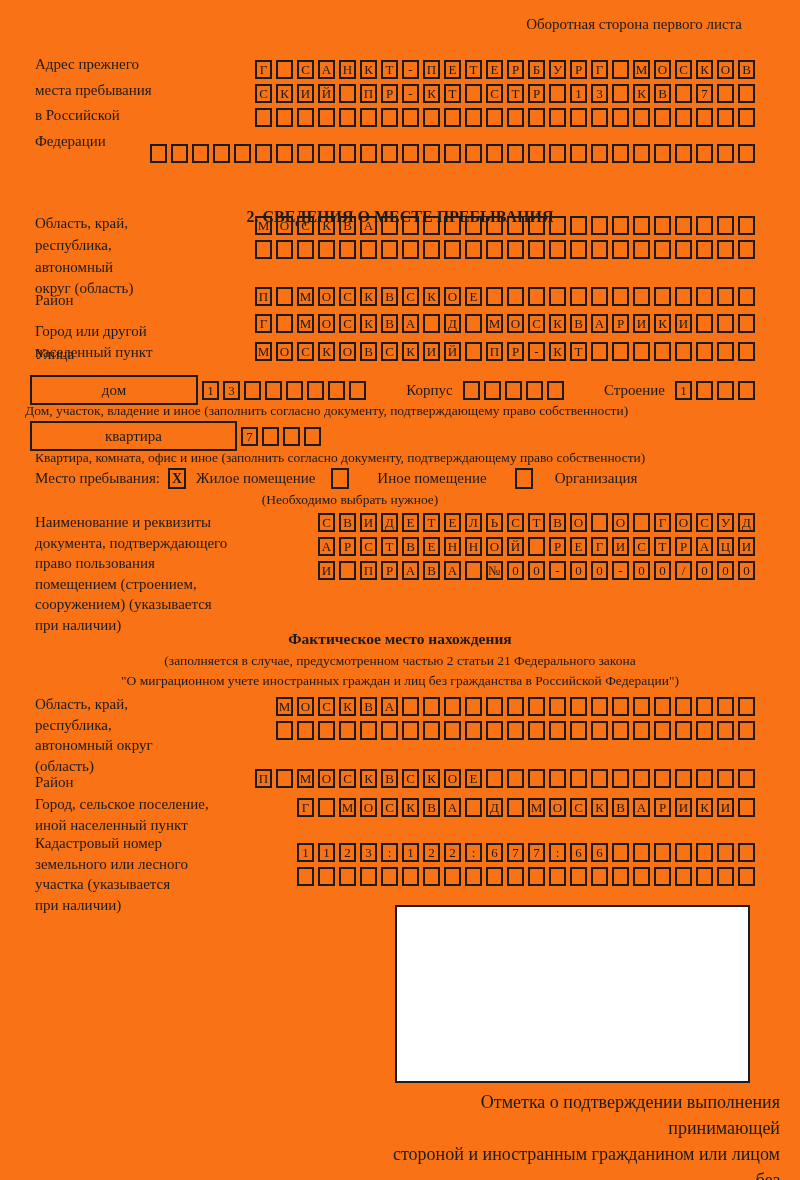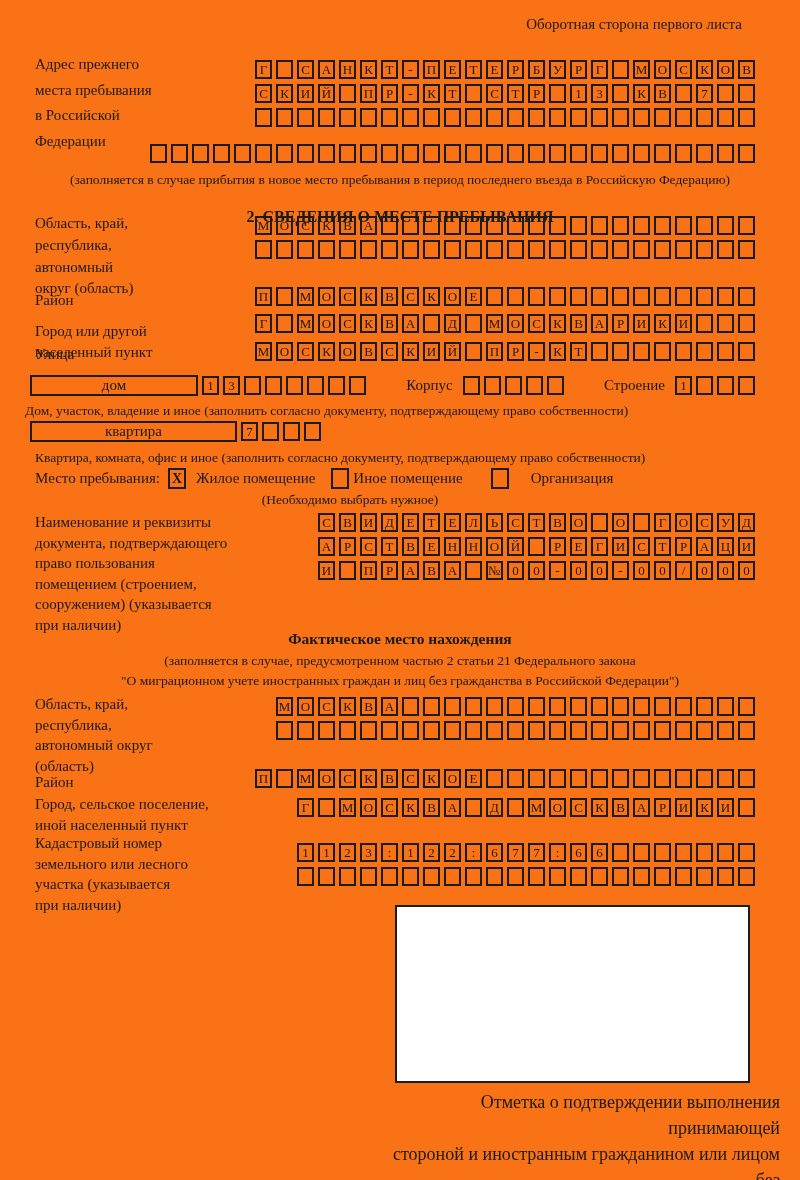--- a/index.html
+++ b/index.html
@@ -20,21 +20,21 @@
   .center { left: 0; width: 100%; text-align: center; }
   .char-row { display: flex; justify-content: flex-end; }
   .rows .char-row { margin-bottom: 5px; }
   .cell {
     flex: 0 0 auto; width: 17px; height: 19px;
     border: 2px solid #1c1c1c; margin-left: 4px;
     display: flex; align-items: center; justify-content: center;
     font-size: 13px; line-height: 1;
   }
   .wide-box {
-    border: 2px solid #1c1c1c; height: 21px;
+    border: 2px solid #1c1c1c; height: 30px;
     display: flex; align-items: center; justify-content: center;
     font-size: 15px; flex: 0 0 auto;
   }
   .group { display: flex; align-items: center; }
   .group-label { font-size: 15px; margin-right: 6px; }
   .chk {
     width: 18px; height: 21px; border: 2px solid #1c1c1c; flex: 0 0 auto;
     display: flex; align-items: center; justify-content: center;
     font-size: 14px; font-weight: bold;
   }
@@ -157,21 +157,20 @@
       <div class="cell"></div>
       <div class="cell"></div>
       <div class="cell"></div>
       <div class="cell"></div>
       <div class="cell"></div>
       <div class="cell"></div>
       <div class="cell"></div>
       <div class="cell"></div>
       <div class="cell"></div>
     </div>
-  <div class="abs cap center" style="top:172px;">(заполняется в случае прибытия в новое место пребывания в период последнего въезда в Российскую Федерацию)</div>
 
   <div class="abs title" style="top:208px;">2. СВЕДЕНИЯ О МЕСТЕ ПРЕБЫВАНИЯ</div>
 
   <div class="abs lbl" style="left:35px; top:213px;">Область, край,
 республика,
 автономный
 округ (область)</div>
   <div class="abs rows" style="right:45px; top:216px;">
     <div class="char-row">
         <div class="cell">М</div>
@@ -357,21 +356,21 @@
         <div class="cell"></div>
       </div>
   </div>
   <div class="abs cap" style="left:35px; top:450px;">Квартира, комната, офис и иное (заполнить согласно документу, подтверждающему право собственности)</div>
 
   <div class="abs" style="left:35px; right:45px; top:468px; display:flex; align-items:center;">
     <span class="opt-label">Место пребывания:</span>
     <div class="chk" style="margin-left:8px;">X</div>
     <span class="opt-label" style="margin-left:10px;">Жилое помещение</span>
     <div class="chk" style="margin-left:16px;"></div>
-    <span class="opt-label" style="margin-left:4px;">Иное помещение</span>
+    <span class="opt-label" style="margin-left:28px;">Иное помещение</span>
     <div class="chk" style="margin-left:28px;"></div>
     <span class="opt-label" style="margin-left:22px;">Организация</span>
   </div>
   <div class="abs cap" style="left:240px; width:220px; top:492px; text-align:center;">(Необходимо выбрать нужное)</div>
 
   <div class="abs lbl lbl-tight" style="left:35px; top:512px;">Наименование и реквизиты
 документа, подтверждающего
 право пользования
 помещением (строением,
 сооружением) (указывается

